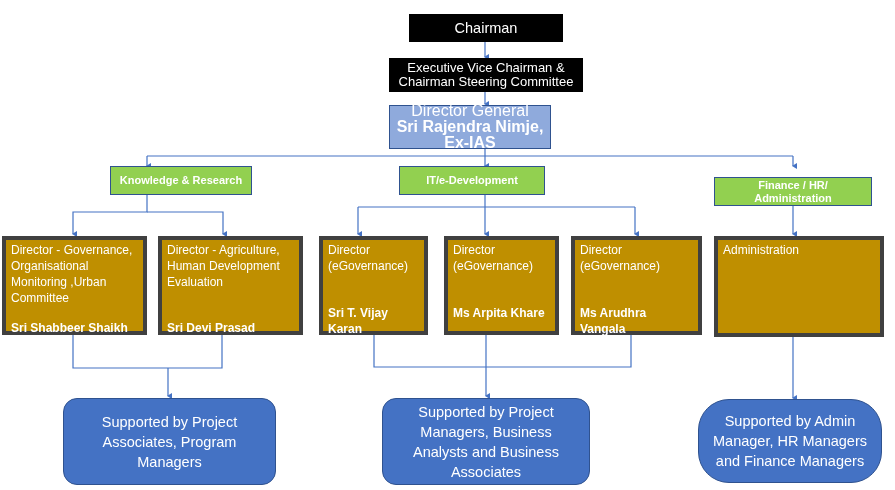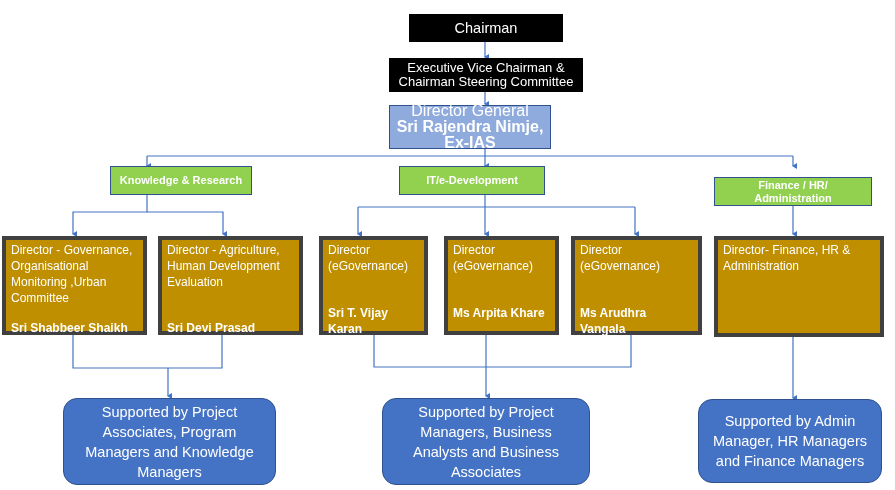--- a/index.html
+++ b/index.html
@@ -120,40 +120,38 @@
   <div>
     <div>Director</div>
     <div>(eGovernance)</div>
   </div>
   <div class="name" style="top:65px;">
     <div>Ms Arudhra Vangala</div>
   </div>
 </div>
 <div class="box gold" style="left:714px;top:236px;width:170px;height:101px;">
   <div>
-    <div>Director- Finance, HR &amp;</div>
     <div>Administration</div>
   </div>
 </div>
 
 <div class="box pill" style="left:63px;top:398px;width:213px;height:87px;">
   <div>
     <div>Supported by Project</div>
     <div>Associates, Program</div>
-    <div>Managers and Knowledge</div>
     <div>Managers</div>
   </div>
 </div>
 <div class="box pill" style="left:382px;top:398px;width:208px;height:87px;">
   <div>
     <div>Supported by Project</div>
     <div>Managers, Business</div>
     <div>Analysts and Business</div>
     <div>Associates</div>
   </div>
 </div>
-<div class="box pill" style="left:698px;top:399px;width:184px;height:84px;">
+<div class="box pill" style="left:698px;top:399px;width:184px;height:84px;border-radius:31px;">
   <div>
     <div>Supported by Admin</div>
     <div>Manager, HR Managers</div>
     <div>and Finance Managers</div>
   </div>
 </div>
 
 </body></html>

